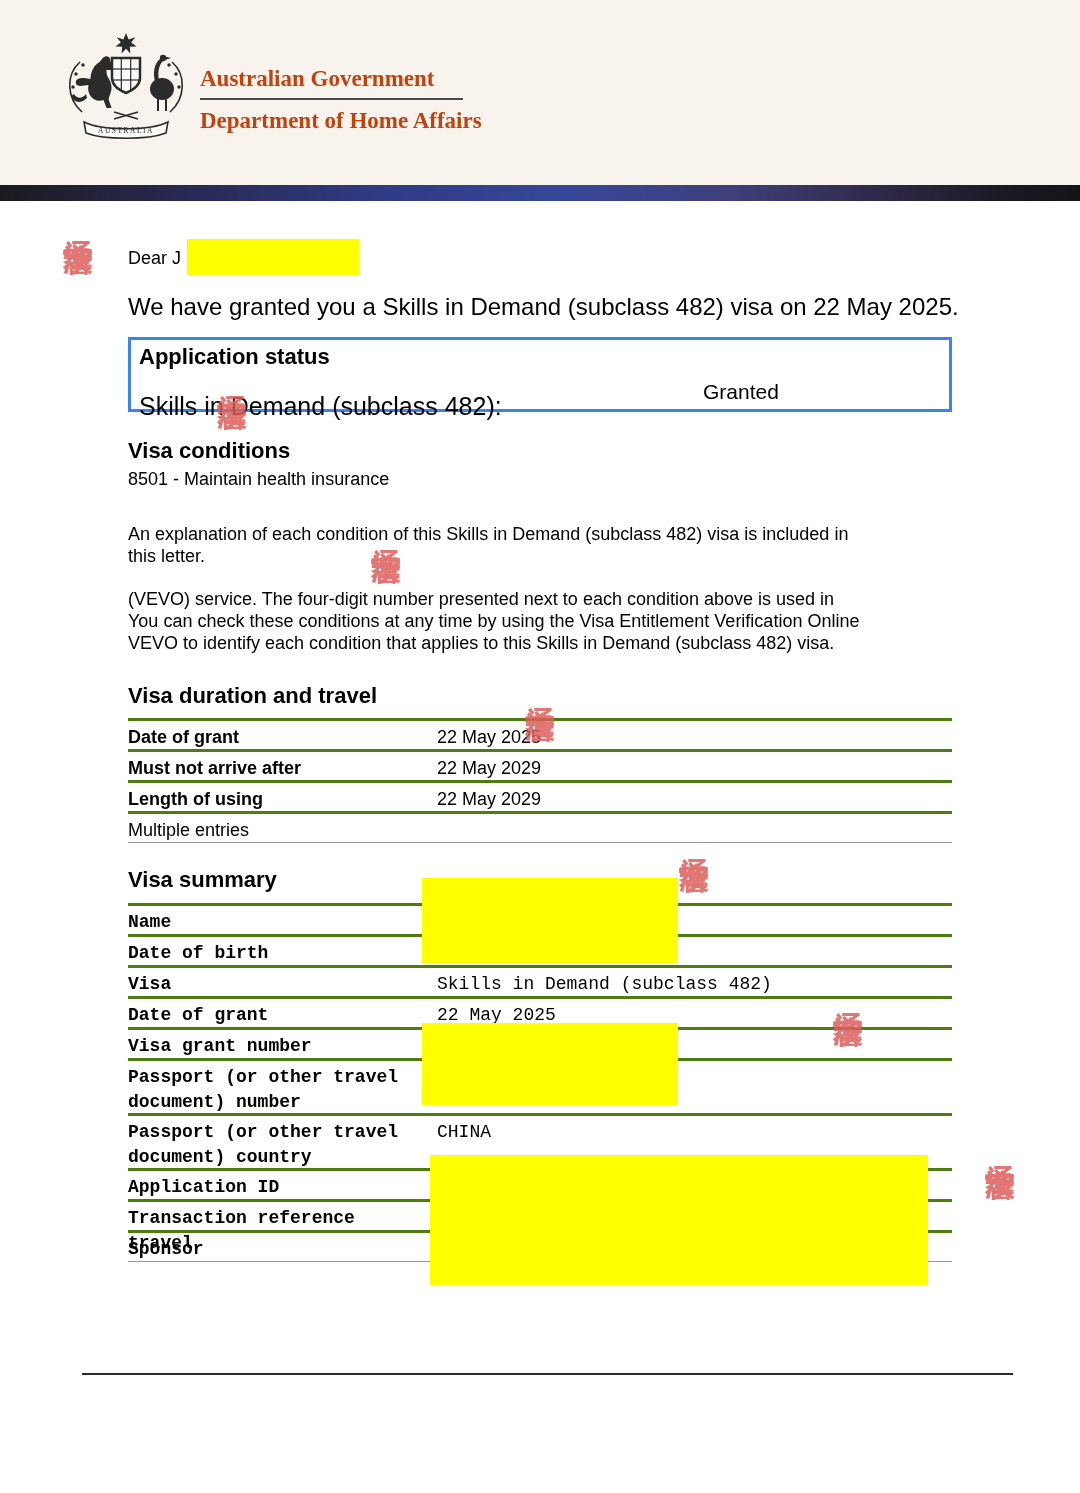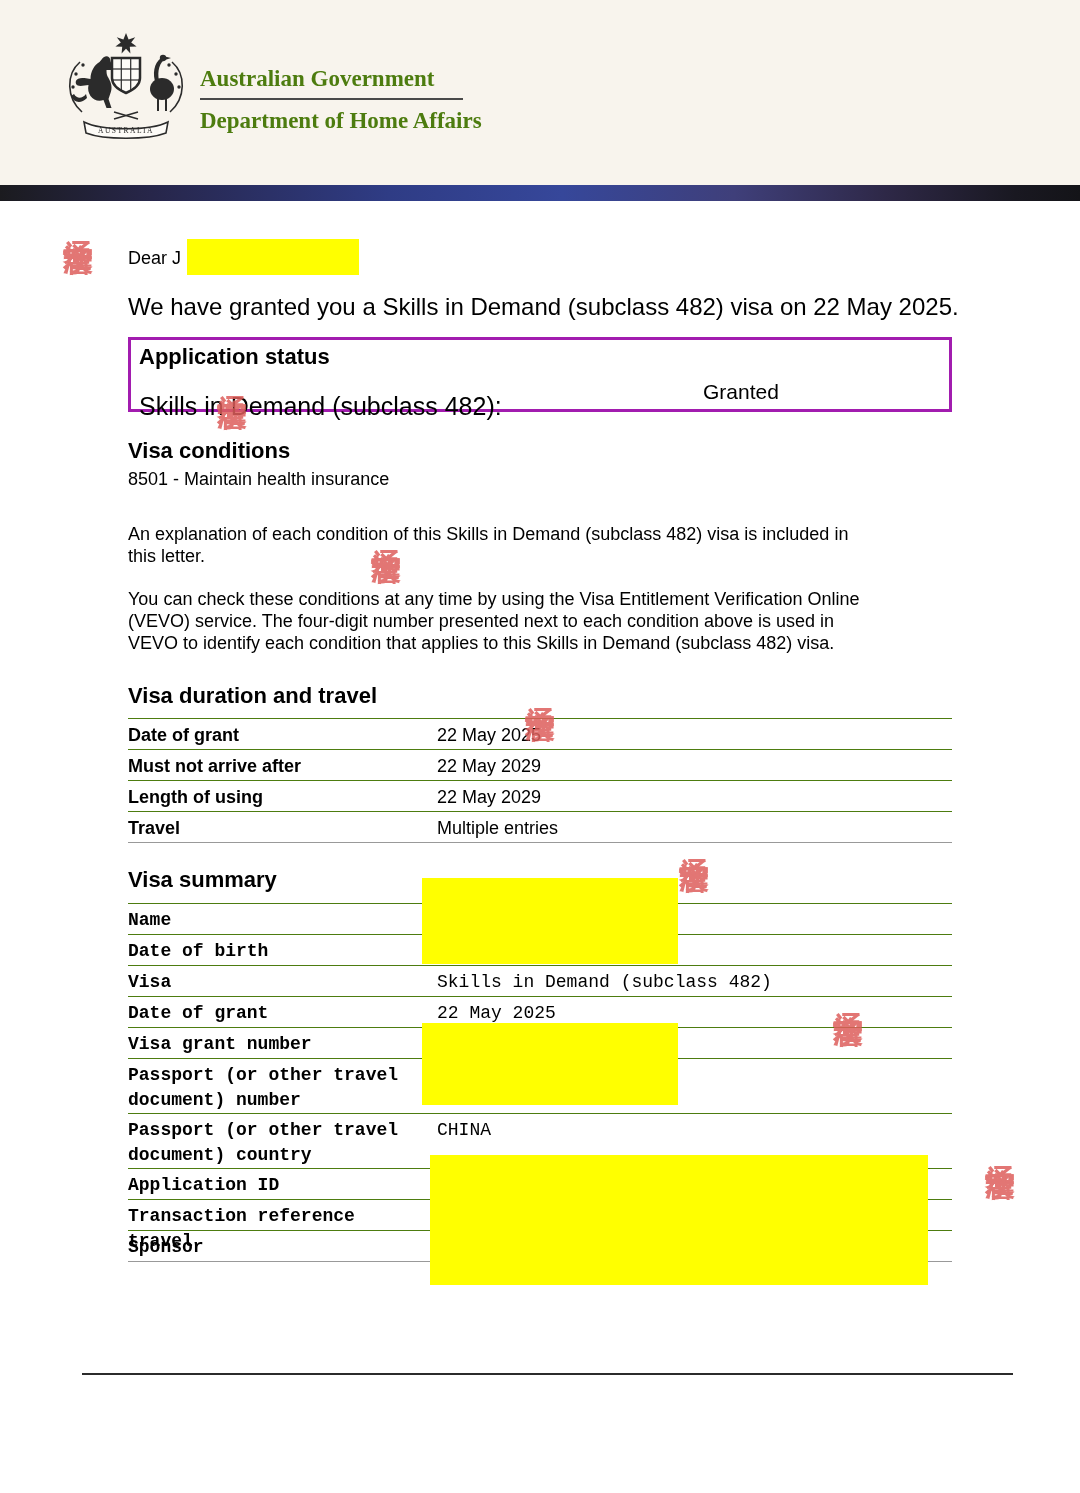--- a/index.html
+++ b/index.html
@@ -7,58 +7,58 @@
     position:relative; width:1080px; height:1493px;
     background:#ffffff; font-family:"Liberation Sans", sans-serif; color:#000;
     overflow:hidden;
   }
 
   
   .header-band { position:absolute; left:0; top:0; width:1080px; height:185px; background:#f8f4ed; }
   .crest { position:absolute; left:56px; top:32px; width:140px; height:110px; }
   .gov-name, .dept-name {
     position:absolute; left:200px; font-family:"Liberation Serif", serif;
-    font-weight:bold; font-size:23px; color:#4d7c0f; white-space:nowrap;
+    font-weight:bold; font-size:23px; color:#c2410c; white-space:nowrap;
   }
   .gov-name { top:66px; }
   .gov-underline { position:absolute; left:200px; top:98px; width:263px; height:2px; background:#4a4a4a; }
   .dept-name { top:108px; }
 
   .navy-bar {
     position:absolute; left:0; top:185px; width:1080px; height:16px;
     background:linear-gradient(90deg,#1b1b1f 0%,#27264a 14%,#2f3c85 36%,#36479a 52%,#3f3f7a 68%,#2e2847 82%,#191821 94%,#141418 100%);
   }
 
   
   .greeting { position:absolute; left:128px; top:248px; font-size:18px; }
   .intro    { position:absolute; left:128px; top:293px; font-size:24px; white-space:nowrap; }
 
   .status-box {
     position:absolute; left:128px; top:337px; width:824px; height:75px;
-    border:3px solid #a21caf; box-sizing:border-box;
+    border:3px solid #3b82f6; box-sizing:border-box;
   }
   .status-title { position:absolute; left:8px; top:4px; font-weight:bold; font-size:22px; }
   .status-label { position:absolute; left:8px; top:52px; font-size:25px; }
   .status-value { position:absolute; left:572px; top:40px; font-size:21px; font-weight:normal; }
 
   .section-h { position:absolute; left:128px; font-size:22px; font-weight:bold; white-space:nowrap;text-align:center; }
   .h-conditions { top:438px; }
   .h-duration   { top:683px; }
   .h-summary    { top:867px; }
 
   .cond-item { position:absolute; left:128px; top:469px; font-size:18px; }
   .para { position:absolute; left:128px; font-size:18px; line-height:22px; }
   .para-1 { top:516px;margin-top:7px; }
   .para-2 { top:588px; }
 
   
   .dtable { position:absolute; left:128px; width:824px; border-bottom:1px solid #999; }
   .t-duration { top:718px; }
   .t-summary  { top:903px;font-family:Liberation Mono, monospace; }
-  .trow { display:flex; border-top:1px solid #4d7c0f; box-sizing:border-box; }
+  .trow { display:flex; border-top:3px solid #4d7c0f; box-sizing:border-box; }
   .h31 { height:31px; } .h55 { height:55px; }
   .tlabel { width:309px; padding:4px 16px 0 0; box-sizing:border-box; font-weight:bold; font-size:18px; line-height:25px; }
   .tvalue { padding-top:4px; font-size:18px; line-height:25px; }
 
   
   .redact { position:absolute; background:#ffff00; z-index:5; }
   .r-greeting { left:187px; top:239px; width:172px; height:36px; }
   .r-name     { left:422px; top:878px;  width:256px; height:86px; }
   .r-grant    { left:422px; top:1023px; width:256px; height:82px; }
   .r-bottom   { left:430px; top:1155px; width:498px; height:130px; }
@@ -142,41 +142,40 @@
     <div class="status-value">Granted</div>
   </div>
 
   <div class="section-h h-conditions">Visa conditions</div>
   <div class="cond-item">8501 - Maintain health insurance</div>
   <div class="para para-1">
     <div>An explanation of each condition of this Skills in Demand (subclass 482) visa is included in</div>
     <div>this letter.</div>
   </div>
   <div class="para para-2">
+    <div>(VEVO) service. The four-digit number presented next to each condition above is used in</div>
     <div>You can check these conditions at any time by using the Visa Entitlement Verification Online</div>
-    <div>(VEVO) service. The four-digit number presented next to each condition above is used in</div>
     <div>VEVO to identify each condition that applies to this Skills in Demand (subclass 482) visa.</div>
   </div>
 
   <div class="section-h h-duration">Visa duration and travel</div>
   <div class="dtable t-duration">
     <div class="trow h31">
       <div class="tlabel">Date of grant</div>
       <div class="tvalue">22 May 2025</div>
     </div>
     <div class="trow h31">
       <div class="tlabel">Must not arrive after</div>
       <div class="tvalue">22 May 2029</div>
     </div>
     <div class="trow h31">
       <div class="tlabel">Length of using</div>
       <div class="tvalue">22 May 2029</div>
     </div>
     <div class="trow h31">
-      <div class="tlabel">Travel</div>
       <div class="tvalue">Multiple entries</div>
     </div>
   </div>
 
   <div class="section-h h-summary">Visa summary</div>
   <div class="dtable t-summary">
     <div class="trow h31">
       <div class="tlabel">Name</div>
       <div class="tvalue"></div>
     </div>

